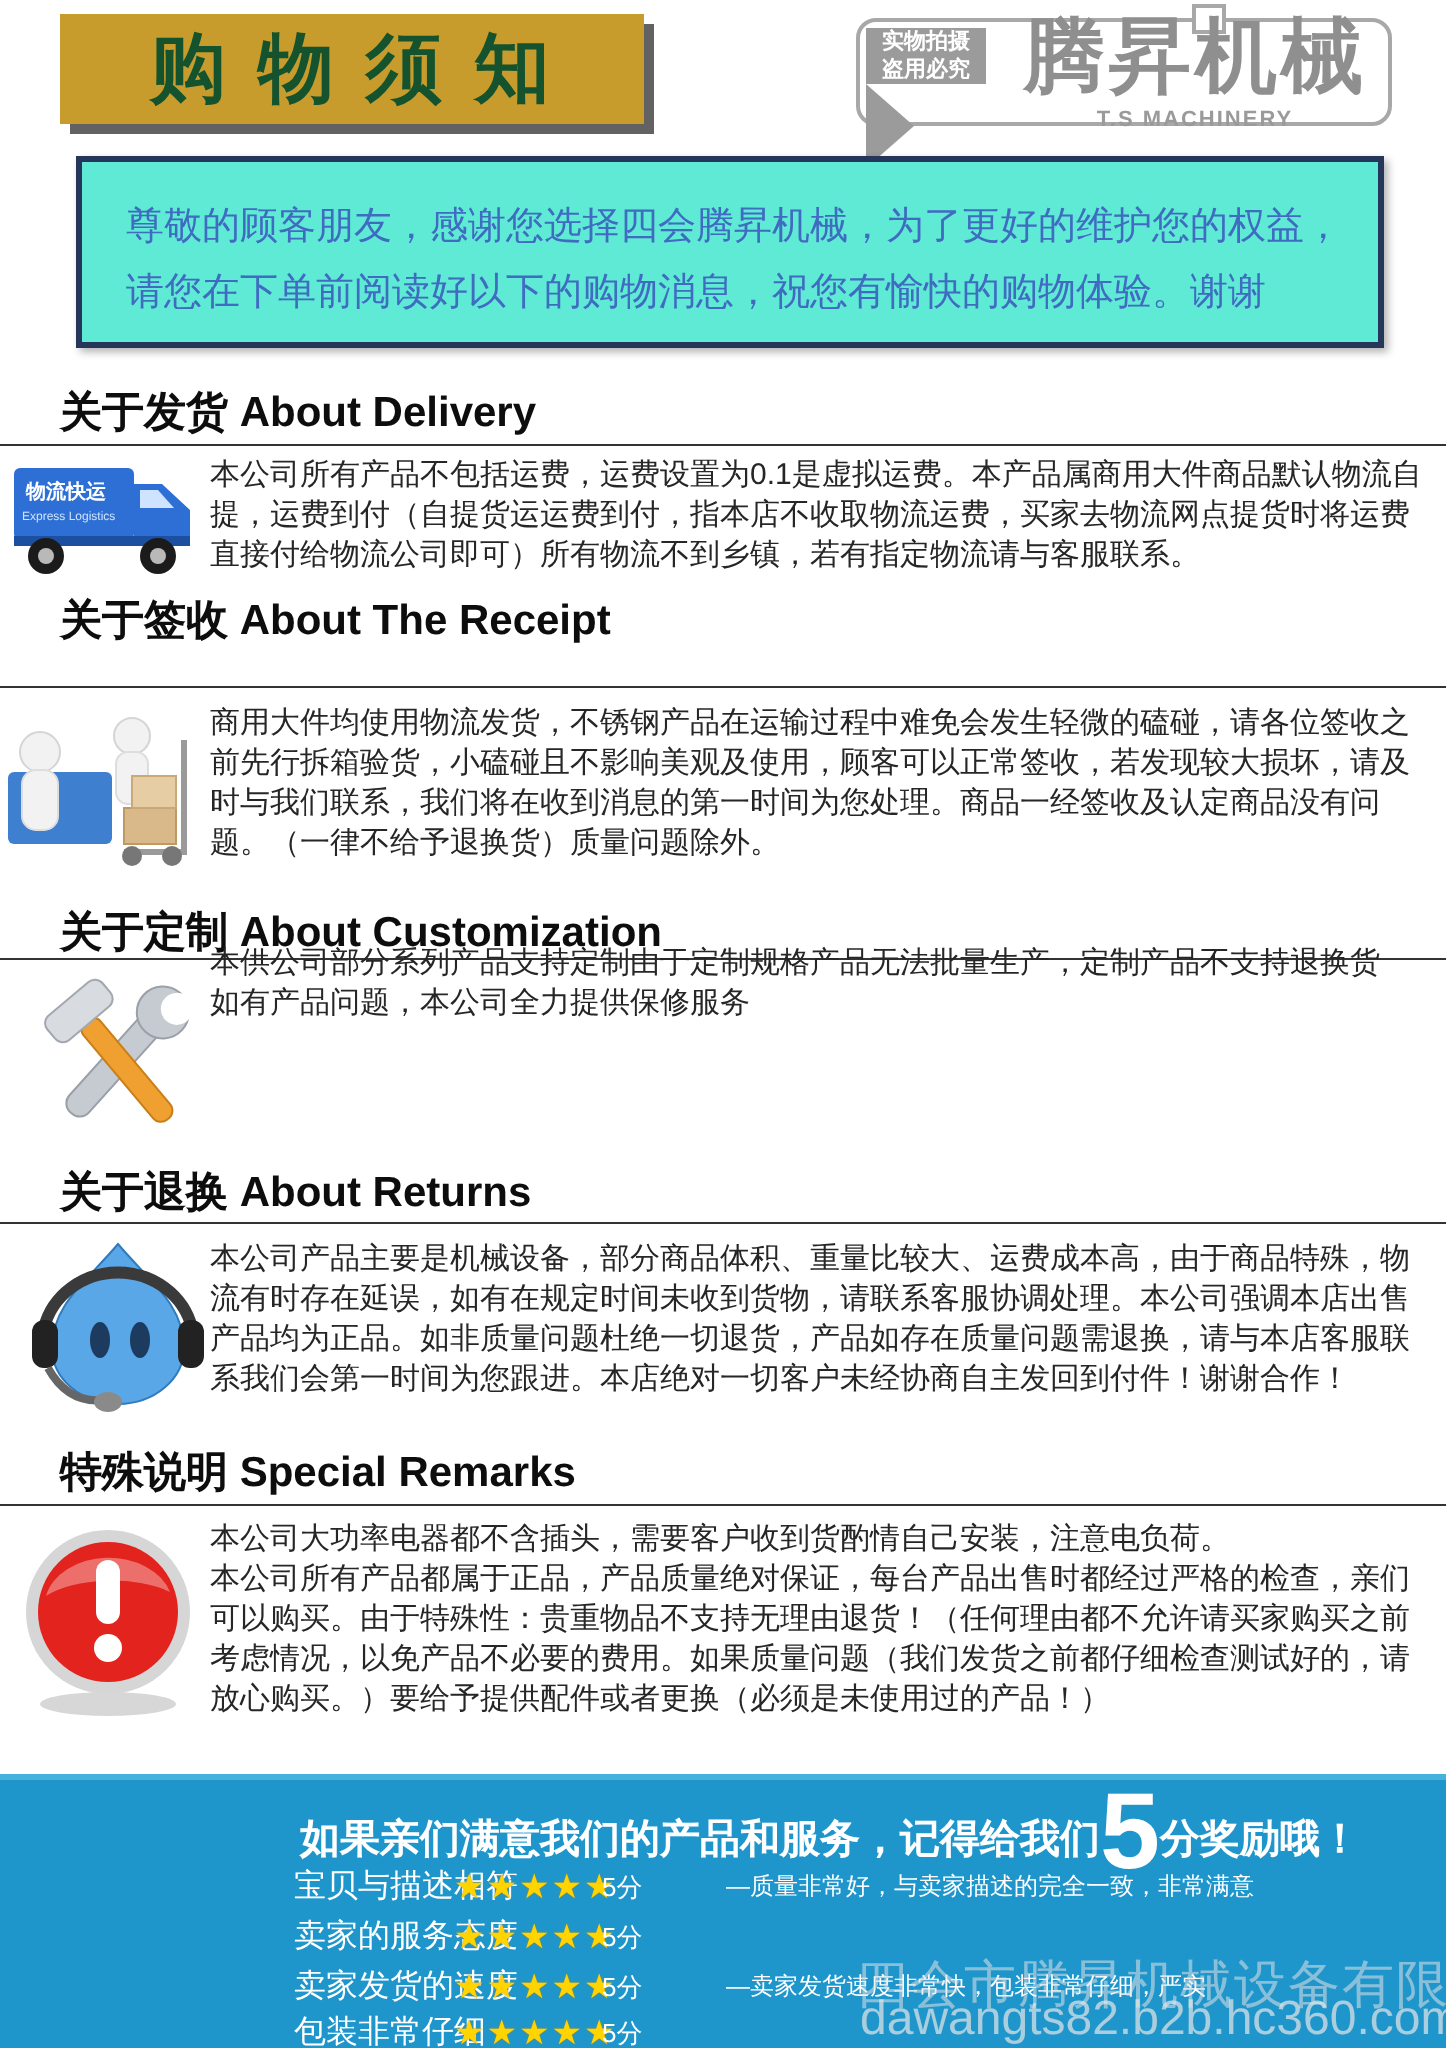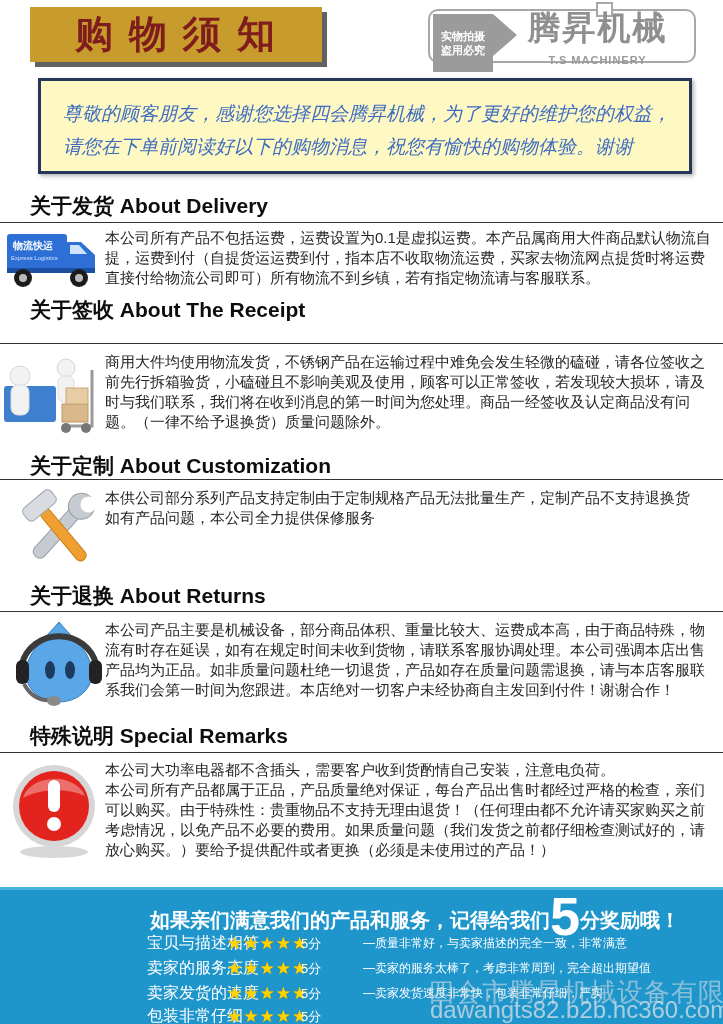--- a/index.html
+++ b/index.html
@@ -2,35 +2,35 @@
 <html><head>
 <meta charset="utf-8">
 <style>
   html,body{margin:0;padding:0;}
   body{font-family:"Liberation Sans","DejaVu Sans",sans-serif;background:#fff;}
   #page{position:relative;width:723px;height:1024px;background:#fff;overflow:hidden;}
 
   
   .gold-banner{position:absolute;left:30px;top:7px;width:292px;height:55px;background:#c89c2c;
     box-shadow:5px 5px 0 rgba(70,70,70,.85);display:flex;align-items:center;justify-content:center;}
-  .gold-banner span{color:#7f1d1d;font-weight:bold;font-size:38px;letter-spacing:16px;padding-left:14px;}
+  .gold-banner span{color:#14532d;font-weight:bold;font-size:38px;letter-spacing:16px;padding-left:14px;}
   .logo-box{position:absolute;left:428px;top:9px;width:264px;height:50px;border:2px solid #a8a8a8;
     border-radius:10px;background:#fff;}
   .logo-tab{position:absolute;left:596px;top:2px;width:13px;height:11px;border:2px solid #a8a8a8;background:#fff;}
-  .badge-arrow{position:absolute;left:433px;top:14px;height:58px;display:flex;}
+  .badge-arrow{position:absolute;left:433px;top:14px;height:26px;display:flex;flex-direction:column;}
   .badge-rect{width:60px;background:#9b9b9b;color:#fff;font-size:11px;font-weight:bold;
     display:flex;flex-direction:column;align-items:center;justify-content:center;line-height:14px;}
   .badge-tip{width:0;height:0;border-top:21px solid transparent;border-bottom:21px solid transparent;border-left:24px solid #9b9b9b;}
   .brand{position:absolute;left:505px;top:12px;width:185px;text-align:center;}
-  .brand .cn{font-size:33px;font-weight:bold;color:#8f8f8f;letter-spacing:2px;line-height:32px;}
+  .brand .cn{font-size:41px;font-weight:bold;color:#8f8f8f;letter-spacing:2px;line-height:32px;}
   .brand .en{font-size:11px;font-weight:bold;color:#9a9a9a;letter-spacing:1px;margin-top:10px;}
 
   
-  .intro{position:absolute;left:38px;top:78px;width:648px;height:90px;background:#fef9c3;
-    border:3px solid #25365a;box-shadow:2px 2px 4px rgba(0,0,0,.3);font-style:italic;}
+  .intro{position:absolute;left:38px;top:78px;width:648px;height:90px;background:#5eead4;
+    border:3px solid #25365a;box-shadow:2px 2px 4px rgba(0,0,0,.3);}
   .intro p{margin:16px 10px 0 22px;color:#3f6cc0;font-size:19px;line-height:33px;white-space:pre-line;}
 
   
   .sec-heading{position:absolute;left:30px;color:#0d0d0d;font-size:21px;font-weight:bold;white-space:nowrap;}
   .sec-rule{position:absolute;left:0;width:723px;height:0;border-top:1px solid #333;}
   .sec-body{position:absolute;left:105px;width:613px;color:#262626;font-size:15px;line-height:20px;white-space:pre-line;}
   .sec-icon{position:absolute;}
 
   
   .footer{position:absolute;left:0;top:887px;width:723px;height:137px;background:#1e96cc;border-top:3px solid #45b2dd;}
@@ -118,21 +118,21 @@
         <rect x="39" y="16" width="13" height="64" rx="6" fill="#c6cad1" stroke="#9aa0a8"></rect>
         <circle cx="46" cy="12" r="13" fill="#c6cad1" stroke="#9aa0a8"></circle>
         <circle cx="50" cy="6" r="8" fill="#ffffff"></circle>
       </g>
       <g transform="rotate(-40 46 44)">
         <rect x="40" y="18" width="11" height="64" rx="5" fill="#f0a030" stroke="#c97f17"></rect>
         <rect x="28" y="4" width="36" height="16" rx="5" fill="#d8dbe0" stroke="#a2a8b0"></rect>
       </g>
     </svg>
   </div>
-  <div class="sec-body" style="top:488px">本供公司部分系列产品支持定制由于定制规格产品无法批量生产，定制产品不支持退换货
+  <div class="sec-body" style="top:472px">本供公司部分系列产品支持定制由于定制规格产品无法批量生产，定制产品不支持退换货
 如有产品问题，本公司全力提供保修服务</div>
 
   <div class="sec-heading" style="top:582px">关于退换 About Returns</div>
   <div class="sec-rule" style="top:611px"></div>
   <div class="sec-icon" style="left:10px;top:618px;width:98px;height:94px">
     <svg width="98" height="94" viewBox="0 0 98 94">
       <path d="M49 4 C64 22 82 34 82 56 a33 28 0 1 1 -66 0 C16 34 34 22 49 4 z" fill="#5aa7e8" stroke="#2f7bbf"></path>
       <ellipse cx="40" cy="52" rx="5" ry="9" fill="#1d3a5f"></ellipse>
       <ellipse cx="60" cy="52" rx="5" ry="9" fill="#1d3a5f"></ellipse>
       <path d="M12 46 a38 36 0 0 1 74 0" stroke="#3a3a3a" stroke-width="6" fill="none"></path>
@@ -166,21 +166,20 @@
     <div class="f-row" style="top:43px">
       <span class="lbl">宝贝与描述相符</span>
       <span class="stars">★★★★★</span>
       <span class="score">5分</span>
       <span class="desc">—质量非常好，与卖家描述的完全一致，非常满意</span>
     </div>
     <div class="f-row" style="top:68px">
       <span class="lbl">卖家的服务态度</span>
       <span class="stars">★★★★★</span>
       <span class="score">5分</span>
-      <span class="desc">—卖家的服务太棒了，考虑非常周到，完全超出期望值</span>
     </div>
     <div class="f-row" style="top:93px">
       <span class="lbl">卖家发货的速度</span>
       <span class="stars">★★★★★</span>
       <span class="score">5分</span>
       <span class="desc">—卖家发货速度非常快，包装非常仔细，严实</span>
     </div>
     <div class="f-row" style="top:116px">
       <span class="lbl">包装非常仔细</span>
       <span class="stars">★★★★★</span>

